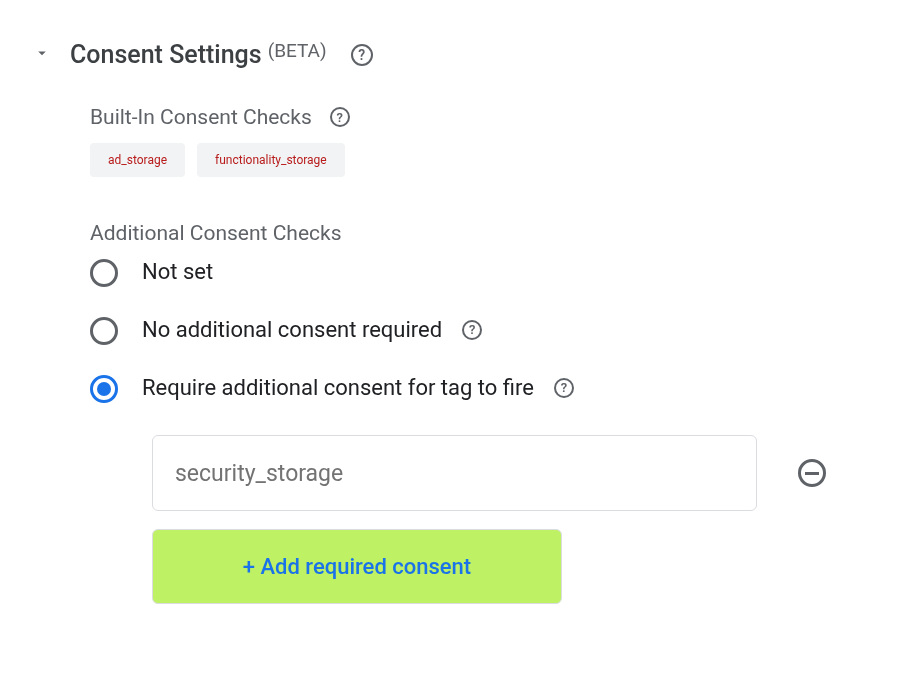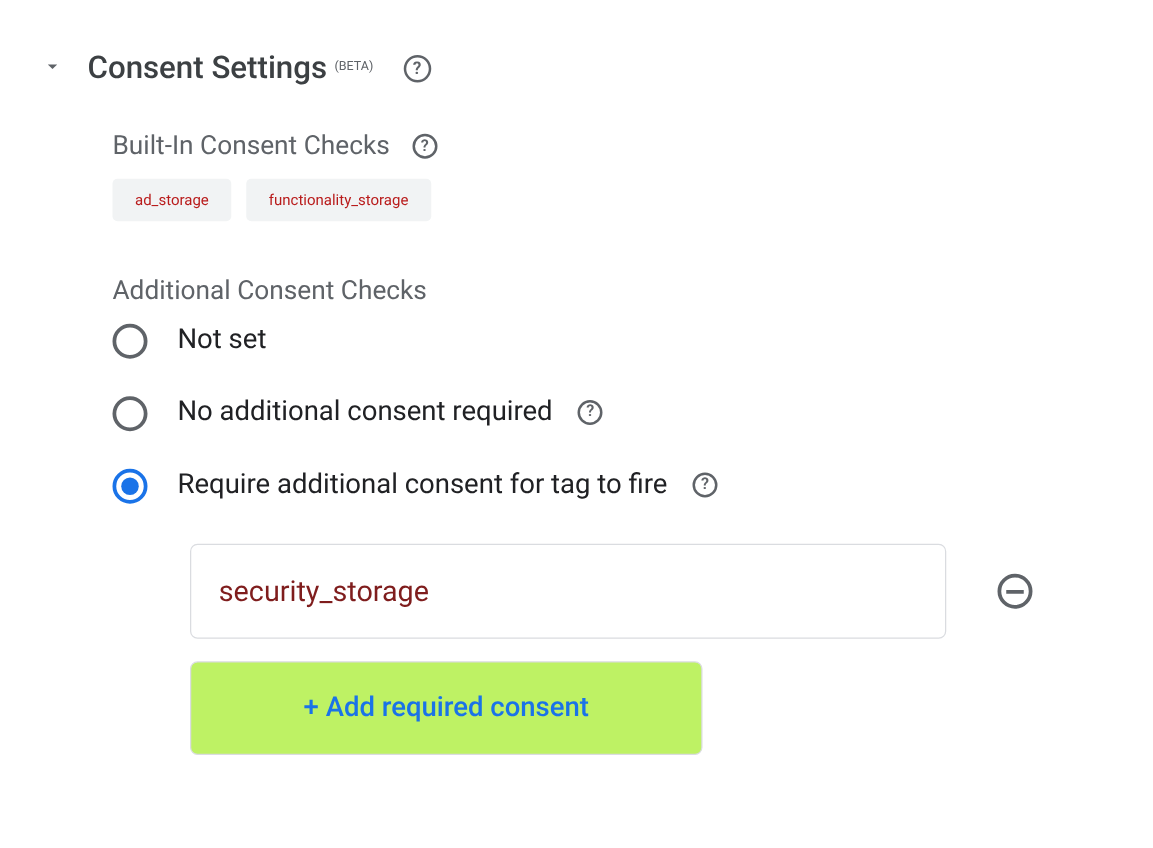--- a/index.html
+++ b/index.html
@@ -35,21 +35,21 @@
     }
     .section-title {
       font-size: 25px;
       font-weight: 500;
       color: #3c4043;
       display: flex;
       align-items: baseline;
       gap: 6px;
     }
     .beta-label {
-      font-size: 10px;
+      font-size: 19px;
       color: #5f6368;
       position: relative;
       top: -6px;
       font-weight: 400;
     }
     .help-icon {
       width: 22px;
       height: 22px;
       display: inline-flex;
       align-items: center;
@@ -153,21 +153,21 @@
     }
     .consent-input {
       flex: 0 0 auto;
       width: 605px;
       height: 76px;
       border: 1px solid #dadce0;
       border-radius: 6px;
       padding: 12px 22px;
       font-size: 23px;
       font-family: inherit;
-      color: #7f1d1d;
+      color: #737373;
       outline: none;
     }
     .remove-button {
       width: 30px;
       height: 30px;
       cursor: pointer;
       display: flex;
       align-items: center;
       justify-content: center;
     }

